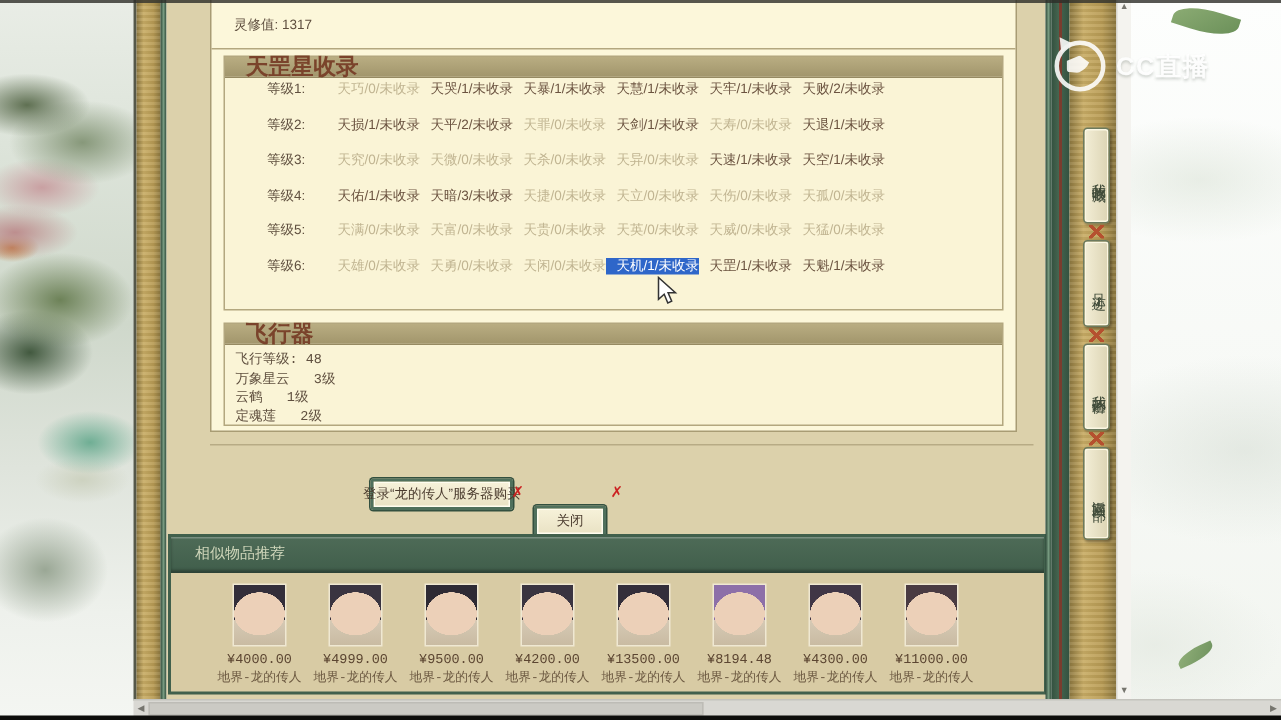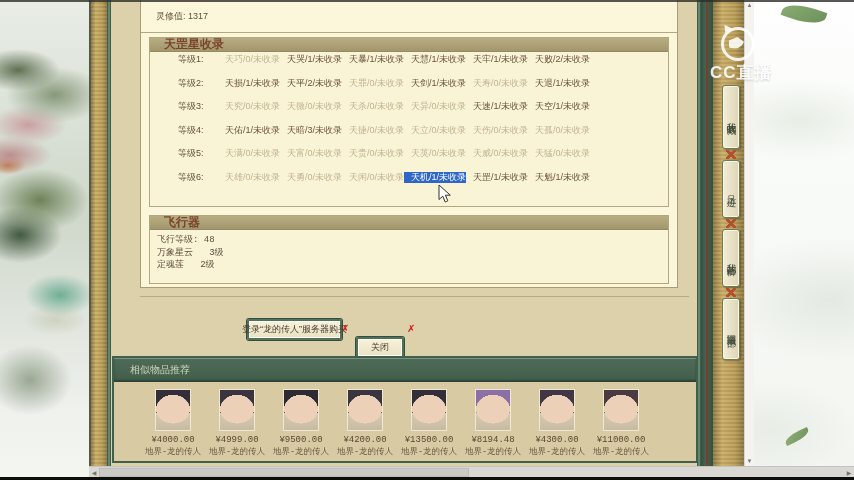--- a/index.html
+++ b/index.html
@@ -48,21 +48,21 @@
   
   #main-area{left:111px;top:0;width:586px;height:467px;background:#dcd1ab;}
 
   
   #scroll-panel{left:140px;top:0;width:536px;height:287px;background:#fcf7da;
     border-left:1px solid #a89c74;border-right:1px solid #a89c74;border-bottom:1px solid #a89c74;}
   #lingxiu-row{position:absolute;top:0;left:0;right:0;height:32px;border-bottom:1px solid #b3a77f;text-align:center;}
   #lingxiu-text{position:absolute;left:15px;top:10px;font-size:9px;color:#5f4f3f;}
 
   .section-box{position:absolute;left:8px;width:518px;border:1px solid #b3a77f;background:#faf4d6;}
-  .olive-header{height:13px;line-height:13px;padding-left:14px;font-size:12px;font-weight:bold;color:#7a432b;
+  .olive-header{height:13px;line-height:13px;padding-left:14px;font-size:15px;font-weight:bold;color:#7a432b;
     background:linear-gradient(180deg,#b9ad82,#a2966c);border-bottom:1px solid #968a62;}
   #tiangang-box{top:37px;height:168px;}
   #tiangang-rows{position:absolute;left:0;top:16px;right:0;}
   .tg-row{display:flex;height:23.5px;padding-left:7px;font-size:9px;line-height:11px;margin-left:21px;}
   .tg-label{width:40px;color:#5f4f3f;flex:0 0 40px;}
   .tg-entry{flex:0 0 62px;width:62px;white-space:nowrap;cursor:default;text-align:right;}
   .e-on{color:#6b5340;}
   .e-dim{color:#c0b491;}
   .e-sel{color:#ffffff;background:#2e66c9;align-self:flex-start;}
 
@@ -115,21 +115,21 @@
   #v-up{left:0;top:1px;width:9px;}
   #v-down{left:0;top:457px;width:9px;}
   #h-left{left:1px;top:2px;width:8px;}
   #h-right{left:756px;top:2px;width:8px;}
 
   
   #top-edge{left:0;top:0;width:854px;height:2px;background:rgba(45,45,40,.8);}
   #bottom-bar{left:0;top:477px;width:854px;height:3px;background:#0d0d0b;}
 
   
-  #cc-logo{left:703px;top:27px;display:flex;align-items:center;opacity:.92;flex-direction:column;}
+  #cc-logo{left:703px;top:27px;display:flex;align-items:center;opacity:.92;}
   #cc-circle{position:relative;width:28px;height:28px;border:3px solid rgba(255,255,255,.95);border-radius:50%;}
   #cc-circle::before{content:"";position:absolute;left:-2px;top:-6px;width:0;height:0;
     border-left:5px solid transparent;border-right:5px solid transparent;border-bottom:9px solid rgba(255,255,255,.95);transform:rotate(-35deg);}
   #cc-circle::after{content:"";position:absolute;left:5px;top:7px;width:16px;height:12px;
     border-radius:0 0 14px 4px;background:rgba(255,255,255,.95);
     clip-path:polygon(0 30%,55% 0,100% 45%,78% 100%,0 90%);}
   #cc-text{margin-left:7px;font-size:17px;font-weight:bold;color:rgba(255,255,255,.95);letter-spacing:1px;
     text-shadow:0 1px 2px rgba(120,130,120,.4);}
 
   
@@ -215,20 +215,21 @@
               <span class="tg-entry e-on">天魁/1/未收录</span>
             </div>
           </div>
       </div>
 
       <div id="flyer-box" class="section-box">
         <div class="olive-header">飞行器</div>
         <div id="flyer-lines">
             <div class="flyer-line">飞行等级: 48</div>
             <div class="flyer-line">万象星云   3级</div>
+            <div class="flyer-line">云鹤   1级</div>
             <div class="flyer-line">定魂莲   2级</div>
           </div>
       </div>
     </div>
 
     <div id="mid-divider" class="abs" style="left:29px;"></div>
 
     <div id="buy-button" class="frame-btn" style="left:136px;">登录“龙的传人”服务器购买</div>
     <span id="broken1" class="broken-mark" style="left:230px;">✗</span>
     <div id="close-button" class="frame-btn" style="left:245px;">关闭</div>

